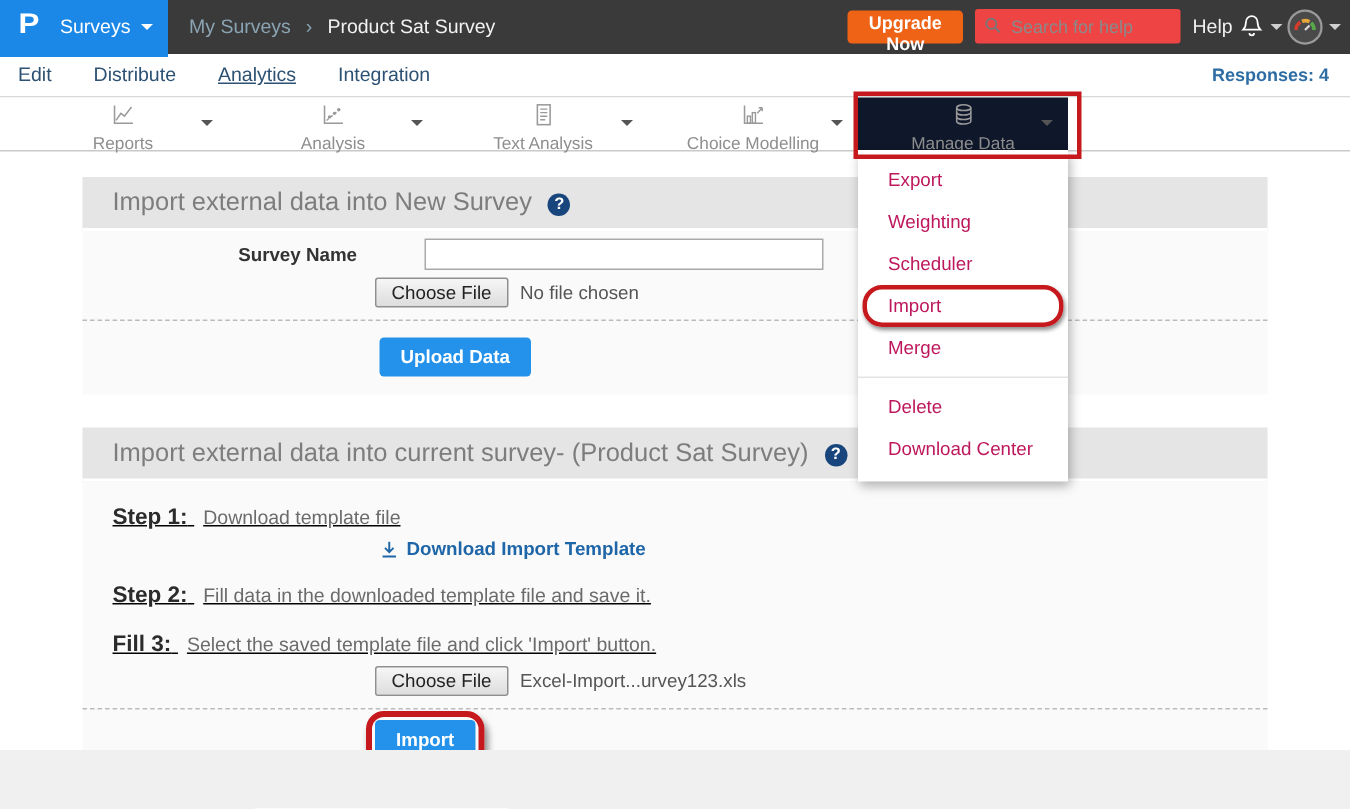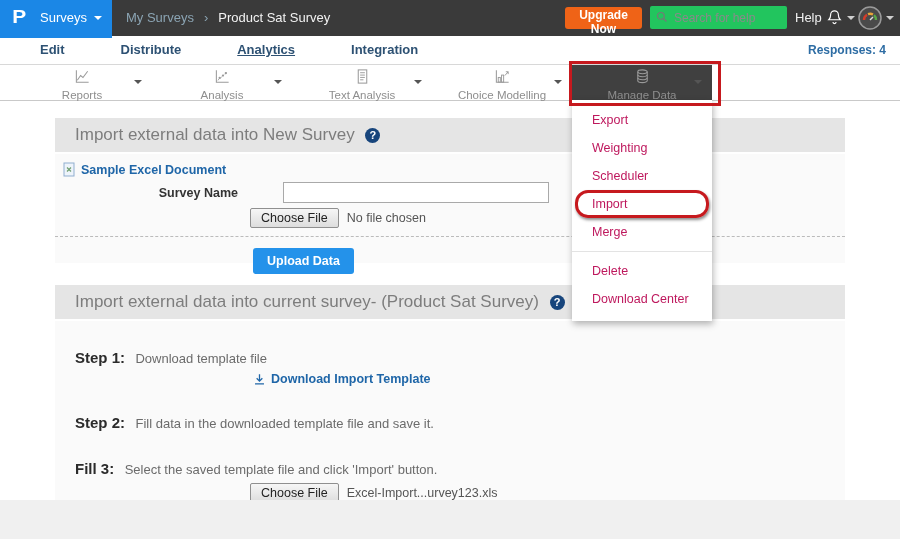--- a/index.html
+++ b/index.html
@@ -14,40 +14,40 @@
   .logo{position:absolute;left:13px;top:6px;color:#fff;font-size:19px;font-weight:bold;transform:scaleX(1.1);}
   .product{position:absolute;left:40px;top:10px;color:#fff;font-size:13px;}
   .caret{display:inline-block;width:0;height:0;border-left:4px solid transparent;border-right:4px solid transparent;border-top:4px solid #fff;}
   .logo-caret{position:absolute;right:10px;top:16px;}
   .breadcrumb{position:absolute;left:126px;top:10px;font-size:13px;white-space:nowrap;}
   .bc-parent{color:#8ba4b3;cursor:pointer;}
   .bc-sep{color:#8ba4b3;margin:0 10px;}
   .bc-current{color:#f2f2f2;}
   .upgrade{position:absolute;left:565px;top:7px;width:77px;height:22px;background:#ef6317;color:#fff;
     border:none;border-radius:3px;font-size:12px;font-weight:bold;font-family:inherit;cursor:pointer;}
-  .search{position:absolute;left:650px;top:6px;width:137px;height:23px;background:#22c55e;border-radius:2px;}
+  .search{position:absolute;left:650px;top:6px;width:137px;height:23px;background:#ef4444;border-radius:2px;}
   .search svg{position:absolute;left:6px;top:5px;}
   .search input{position:absolute;left:22px;top:1px;width:110px;height:19px;border:none;outline:none;
     font-size:12px;font-family:inherit;color:#333;background:transparent;}
   .search input::placeholder{color:#8a8a8a;}
   .help-link{position:absolute;left:795px;top:10px;color:#f0f0f0;font-size:13px;cursor:pointer;}
   .bell{position:absolute;left:826px;top:8px;cursor:pointer;}
   .bell-caret{position:absolute;left:847px;top:16px;border-top-color:#cfcfcf;}
   .avatar{position:absolute;left:858px;top:6px;width:24px;height:24px;cursor:pointer;}
   .avatar-caret{position:absolute;left:886px;top:16px;border-top-color:#cfcfcf;}
   
   .subnav{position:absolute;left:0;top:38px;width:900px;height:26px;background:#fff;border-bottom:1px solid #d8d8d8;}
   .subnav .links{position:absolute;left:12px;top:4px;display:flex;gap:28px;}
-  .nav-item{font-size:13px;font-weight:bold;color:#2d5173;cursor:pointer;margin-left:28px;}
+  .nav-item{font-size:13px;font-weight:normal;color:#2d5173;cursor:pointer;}
   .nav-item.active{text-decoration:underline;}
   .responses{position:absolute;right:14px;top:5px;font-size:12px;font-weight:bold;color:#2e6da4;}
   
   .toolbar{position:absolute;left:0;top:65px;width:900px;height:35px;background:#fff;border-bottom:1px solid #c9c9c9;}
   .tcell{position:absolute;top:0;width:140px;height:35px;text-align:center;cursor:pointer;}
-  .tcell.active{background:#404040;}
+  .tcell.active{background:#0f172a;}
   .ticon{margin-top:3px;}
   .tlabel{font-size:11.5px;color:#8e8e8e;margin-top:0px;}
   .tcaret{position:absolute;right:10px;top:15px;border-top-color:#555;}
   .anno-rect{position:absolute;left:569px;top:61px;width:146px;height:39px;border:3px solid #c6191e;z-index:7;pointer-events:none;}
   
   .dropdown{position:absolute;left:572px;top:100px;width:140px;background:#fff;z-index:6;
     box-shadow:1px 3px 7px rgba(0,0,0,.3);padding:6px 0 8px 0;}
   .mi{height:28px;line-height:28px;padding-left:20px;font-size:12.5px;color:#be185d;cursor:pointer;}
   .mi-wrap{position:relative;}
   .anno-pill{position:absolute;left:3px;right:3px;top:0;bottom:0;border:3px solid #c6191e;border-radius:13px;
@@ -67,21 +67,21 @@
   .name-label{width:183px;text-align:right;font-size:12.5px;font-weight:bold;color:#333;}
   .name-input{margin-left:12px;width:256px;height:17px;border:1px solid #a9a9a9;font-family:inherit;font-size:12px;padding:1px 4px;background:#fff;}
   .choose-row{margin-top:5px;padding-left:195px;display:flex;align-items:center;}
   .choose-btn{font-family:inherit;font-size:12.5px;color:#222;background:linear-gradient(#f6f6f6,#dddddd);
     border:1px solid #8f8f8f;border-radius:2px;padding:2px 10px;cursor:pointer;}
   .file-text{margin-left:8px;font-size:12.5px;color:#555;}
   .dashed{border-top:1px dashed #bbb;margin-top:8px;}
   .btn-blue{font-family:inherit;background:#2492ea;color:#fff;border:none;border-radius:3px;
     font-size:12.5px;font-weight:bold;padding:6px 14px;cursor:pointer;}
   .upload-row{margin-top:11px;padding-left:198px;}
-  .step-row{margin:28px 0 0 20px;white-space:nowrap;}
+  .step-row{margin:15px 0 0 20px;white-space:nowrap;text-decoration:underline;}
   .step-label{font-size:15px;font-weight:bold;color:#2b2b2b;}
   .step-text{font-size:13px;color:#6b6b6b;margin-left:6px;}
   .dl-row{margin-top:5px;padding-left:198px;display:flex;align-items:center;gap:5px;}
   .import-row{margin-top:7px;padding-left:195px;}
   .import-wrap{position:relative;display:inline-block;}
   .anno-import{position:absolute;left:-6px;right:-6px;top:-6px;bottom:-7px;border:4px solid #c6191e;
     border-radius:12px;box-shadow:2px 4px 5px rgba(0,0,0,.45);pointer-events:none;}
   .footer-strip{position:absolute;left:0;top:500px;width:900px;height:39px;background:#f0f0f0;}
 </style>
 </head>
@@ -200,27 +200,20 @@
   <div class="mdiv"></div>
   <div class="mi">Delete</div>
   <div class="mi">Download Center</div>
 </div>
 
 <div class="section sec1">
   <div class="band">
     <span>Import external data into New Survey</span>
     <span class="help-icon">?</span>
   </div>
-  <div class="sample-row">
-    <svg width="13" height="15" viewBox="0 0 13 15">
-      <rect x="1" y="1" width="10" height="13" fill="#eef4fb" stroke="#90aecf" stroke-width="1"></rect>
-      <path d="M4 5.5l4 4 M8 5.5l-4 4" stroke="#6f9f6f" stroke-width="1.2"></path>
-    </svg>
-    <span class="link">Sample Excel Document</span>
-  </div>
   <div class="name-row">
     <span class="name-label">Survey Name</span>
     <input class="name-input" style="">
   </div>
   <div class="choose-row">
     <button class="choose-btn">Choose File</button>
     <span class="file-text">No file chosen</span>
   </div>
   <div class="dashed"></div>
   <div class="upload-row">

